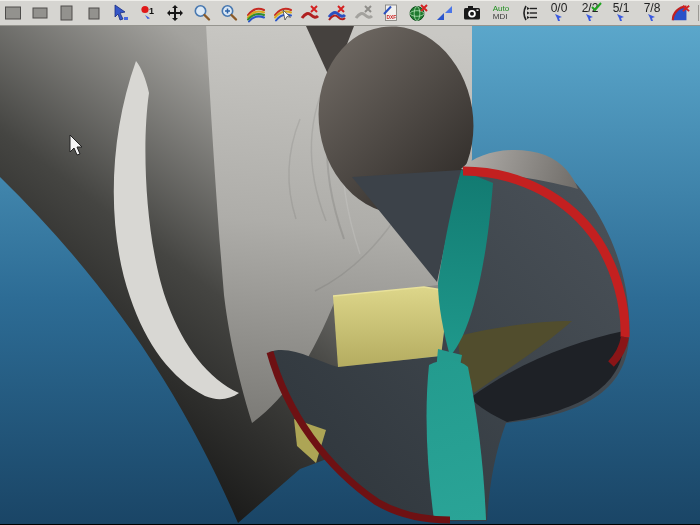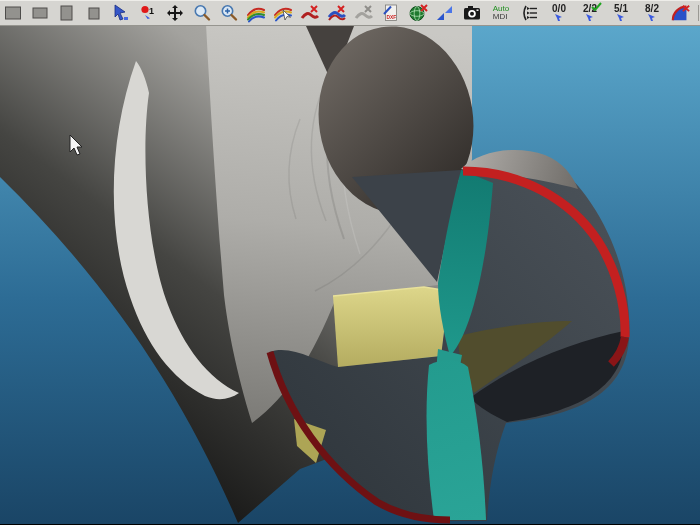--- a/index.html
+++ b/index.html
@@ -8,21 +8,21 @@
   
   .toolbar{position:relative;height:26px;background:#d6d5d1;
            border-bottom:1px solid #96958f;box-shadow:inset 0 1px 0 #eeede9;
            display:flex;align-items:center;gap:7px;padding:0 3px;box-sizing:border-box;}
   .tb-btn{width:20px;height:22px;display:flex;align-items:center;justify-content:center;flex:0 0 auto;}
   .tb-btn svg{display:block;}
   .tb-text{display:flex;flex-direction:column;line-height:8px;font-size:8px;font-weight:normal;}
   .tb-text .auto{color:#1f8f1f;}
   .tb-text .mdi{color:#3a3a3a;}
   .tb-counter{position:relative;display:flex;flex-direction:column;align-items:center;width:24px;flex:0 0 auto;}
-  .tb-counter .cnt{font-size:10px;font-weight:bold;color:#222;line-height:9px;}
+  .tb-counter .cnt{font-size:12px;font-weight:normal;color:#222;line-height:9px;}
   .tb-counter svg{display:block;}
   .tb-counter .chk{position:absolute;top:-2px;right:0;}
   .tb-sep{width:1px;height:16px;background:#9a9994;flex:0 0 auto;}
   
   .viewport{position:relative;width:700px;height:498px;}
   .viewport > svg{display:block;}
 </style>
 </head>
 <body>
 
@@ -206,21 +206,21 @@
       </div>
 
     <div class="tb-counter">
       <span class="cnt">5/1</span>
       <svg width="10" height="9" viewBox="0 0 10 9">
         <path d="M1,1 L8,4 L5,5 L6,8 L4,8 L3,5 Z" fill="#3a5ae0"></path>
         </svg>
       </div>
 
     <div class="tb-counter">
-      <span class="cnt">8/2</span>
+      <span class="cnt">7/8</span>
       <svg width="10" height="9" viewBox="0 0 10 9">
         <path d="M1,1 L8,4 L5,5 L6,8 L4,8 L3,5 Z" fill="#3a5ae0"></path>
         </svg>
       </div>
 
     <div class="tb-btn">
       <svg width="22" height="20" viewBox="0 0 22 20">
         <path d="M2,18 A15,15 0 0 1 17,3 L17,18 Z" fill="#2a50c8"></path>
         <path d="M2,18 A15,15 0 0 1 17,3" fill="none" stroke="#c02020" stroke-width="2.4"></path>
         <path d="M13,2 L20,8 M20,2 L13,8" stroke="#d42222" stroke-width="2"></path>

